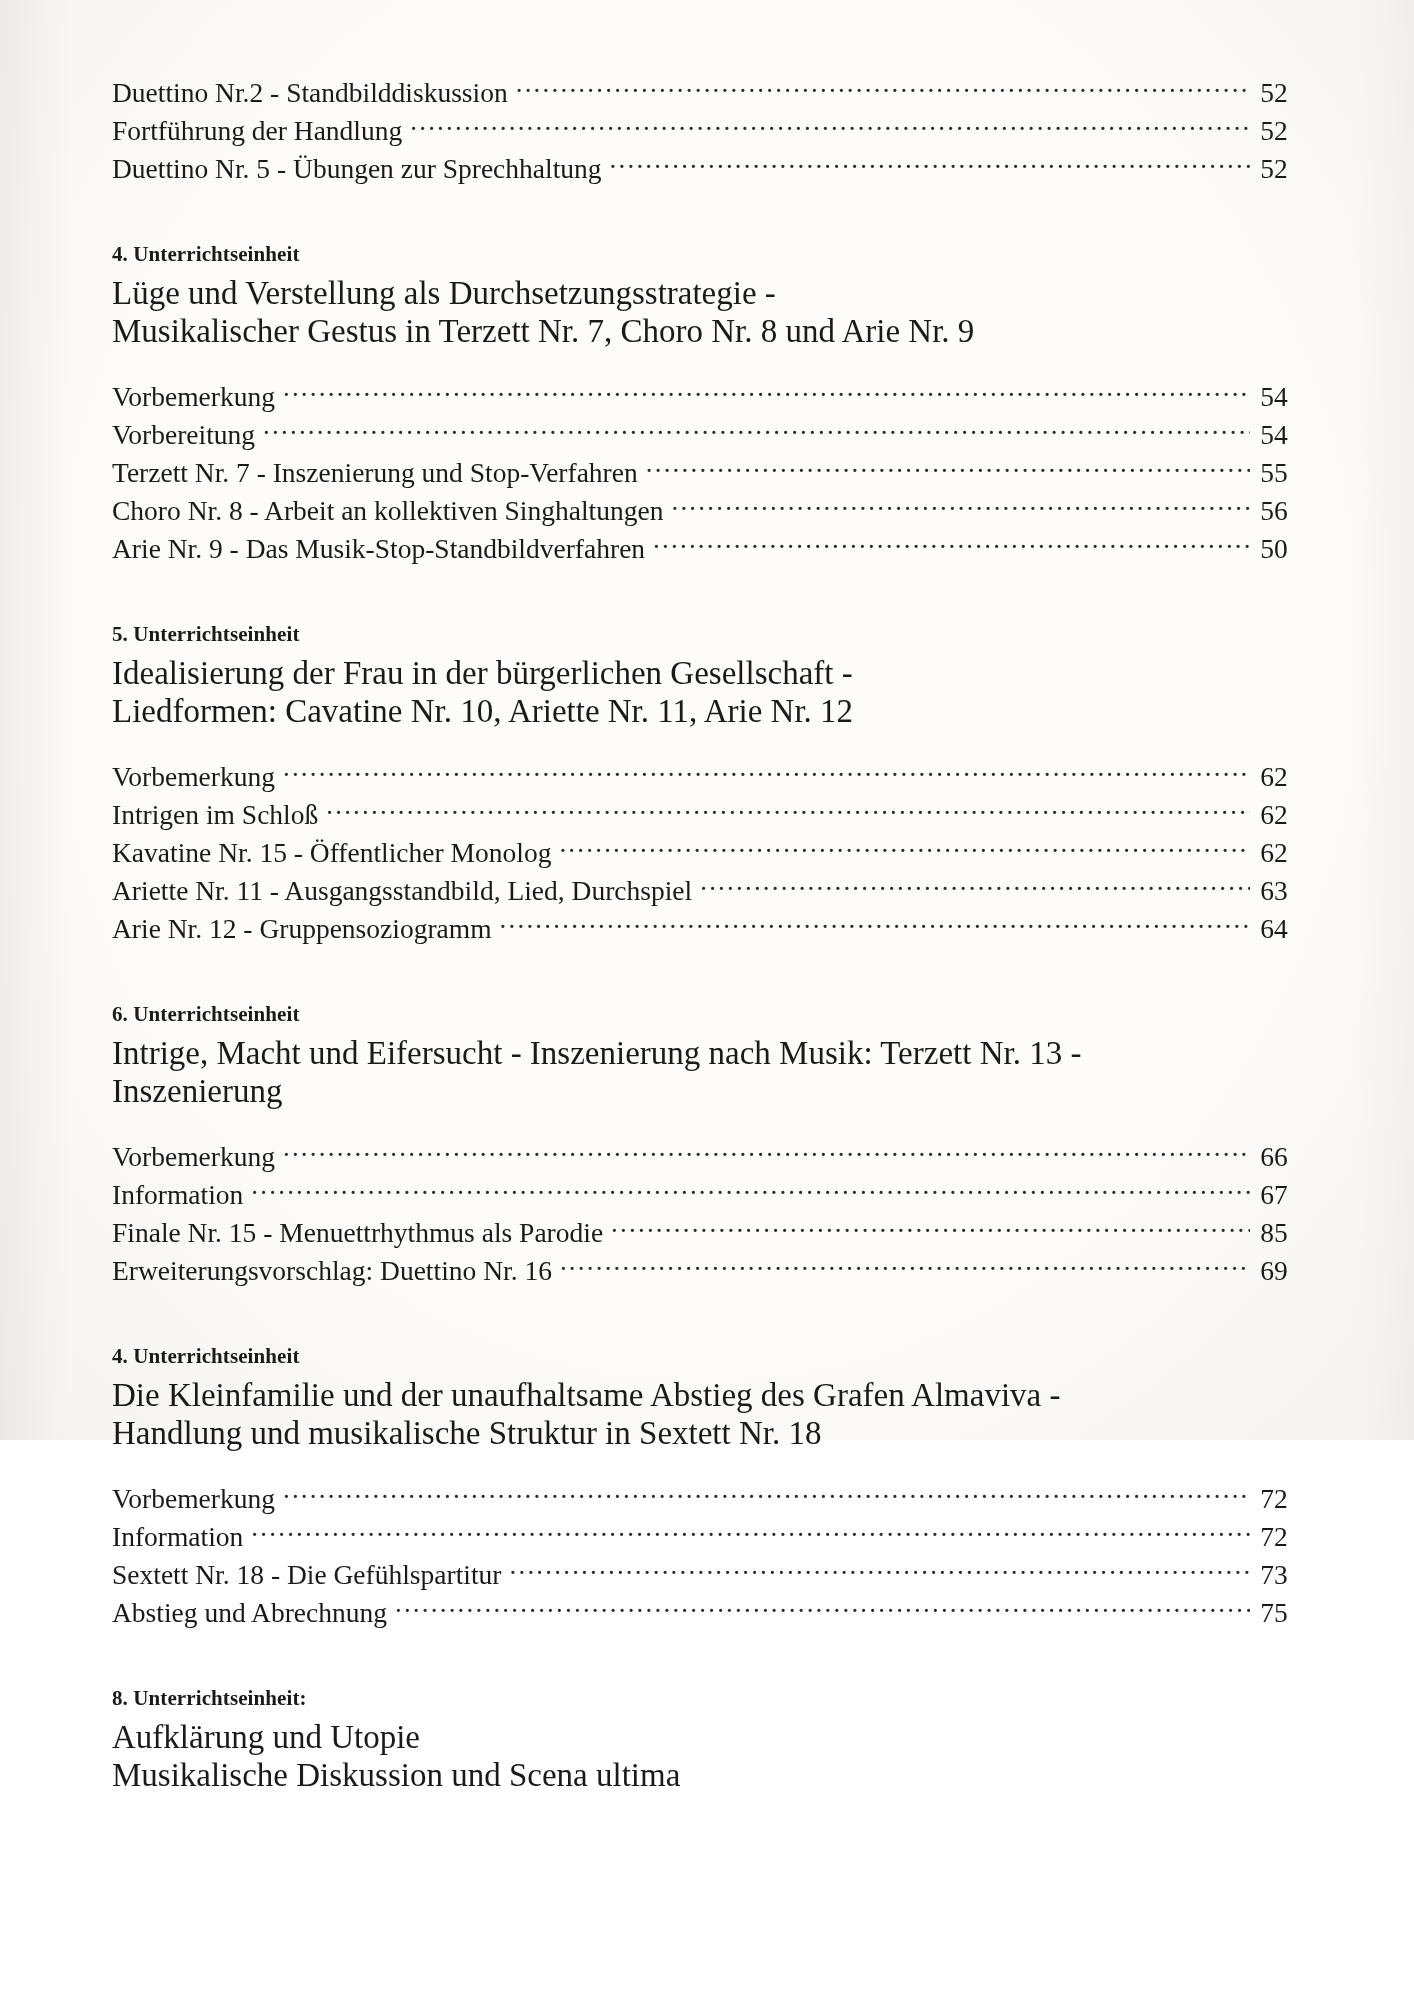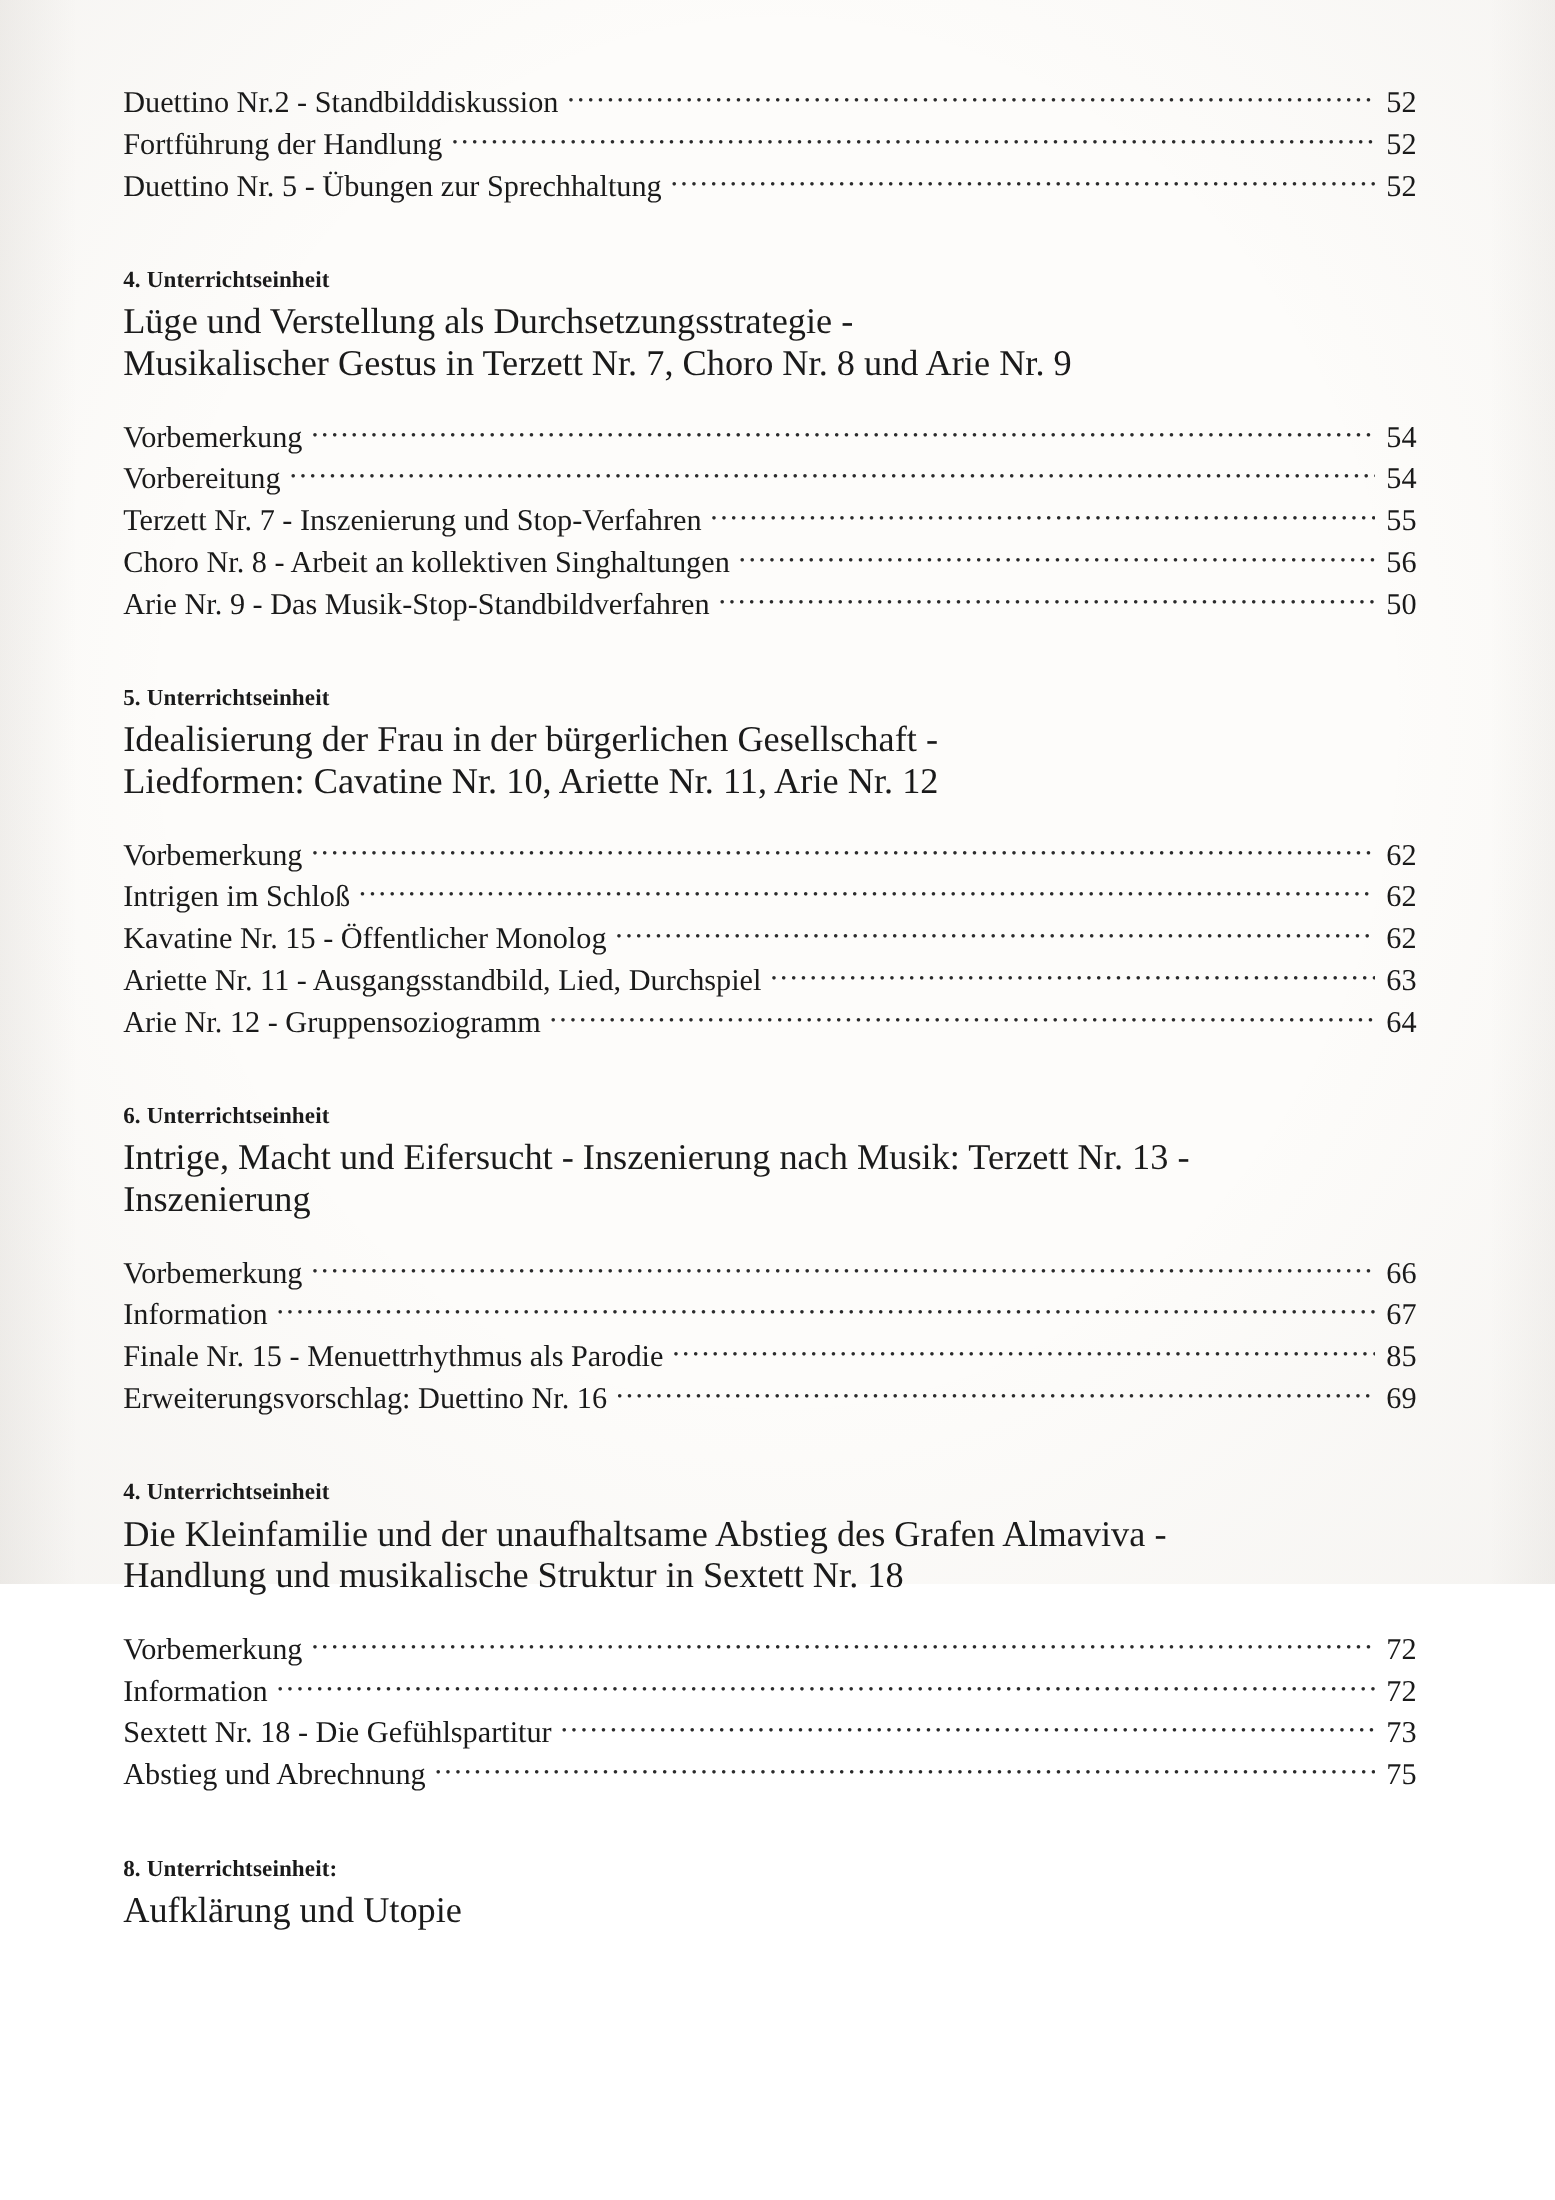--- a/index.html
+++ b/index.html
@@ -236,16 +236,17 @@
           <span class="label">Abstieg und Abrechnung</span>
           <span class="leader"></span>
           <span class="page-num">75</span>
         </div>
       </div>
     </div>
 
     <div class="unit">
       <div class="unit-title">8. Unterrichtseinheit:</div>
       <div class="unit-sub">Aufklärung und Utopie</div>
+      <div class="unit-sub">Musikalische Diskussion und Scena ultima</div>
     </div>
 
   </div>
 </div>
 
 </body></html>

